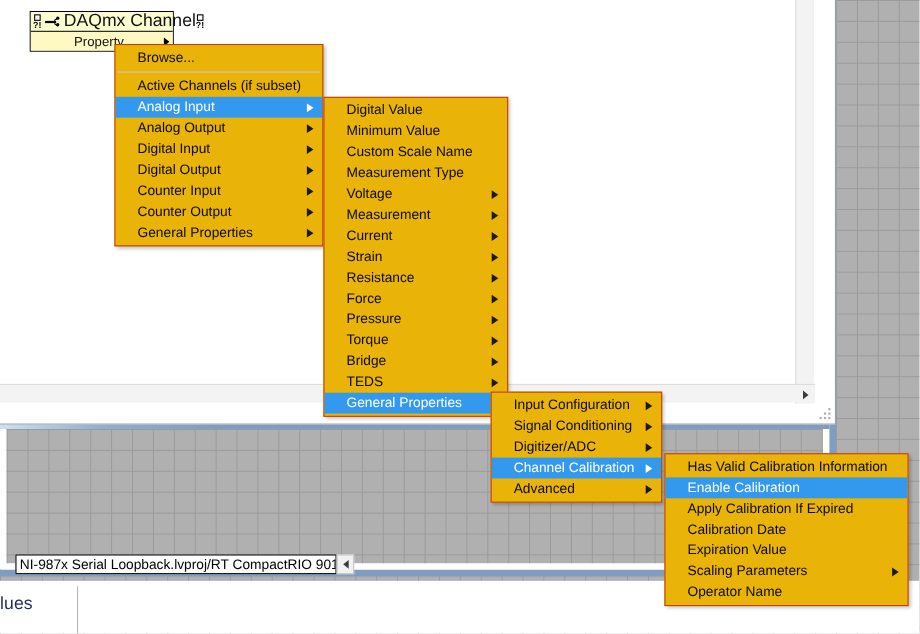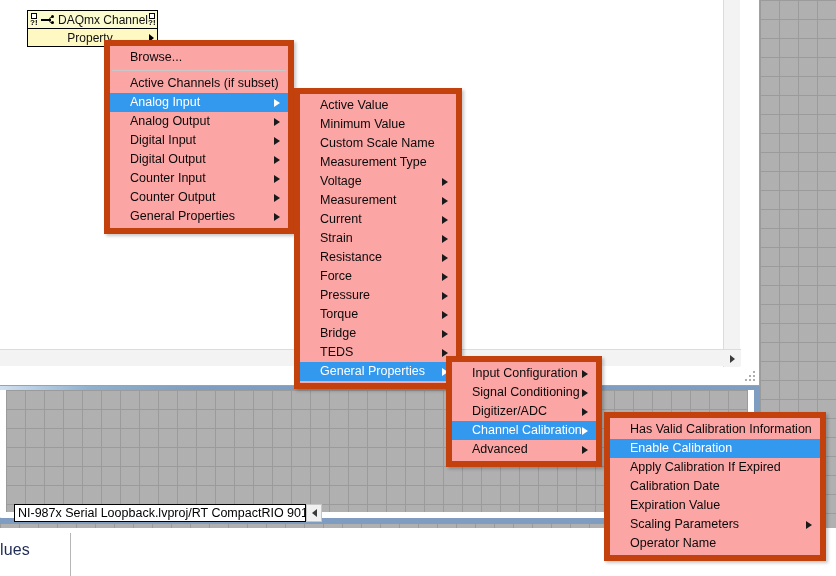--- a/index.html
+++ b/index.html
@@ -201,21 +201,21 @@
     background: #fbfbd0;
     border-bottom: 1px solid #000000;
     display: flex;
     align-items: center;
     box-sizing: border-box;
     padding: 0 2px;
   }
   .prop-node-title .lbl {
     flex: 1;
     text-align: center;
-    font-size: 12px;
+    font-size: 16px;
     color: #111;
     white-space: nowrap;
   }
   .term-glyph {
     width: 9px; height: 15px;
     position: relative;
     flex: 0 0 auto;
   }
   .term-glyph .pg {
     position: absolute;
@@ -280,22 +280,22 @@
   .prop-node-row .caret {
     width: 0; height: 0;
     border-top: 4px solid transparent;
     border-bottom: 4px solid transparent;
     border-left: 5px solid #000;
   }
 
   
   .menu {
     position: absolute;
-    background: #fca5a5;
-    border: 6px solid #c2410c;
+    background: #eab308;
+    border: 1px solid #c2410c;
     box-shadow: 2px 2px 3px rgba(0,0,0,.22);
     padding: 2px 0;
     box-sizing: border-box;
     z-index: 40;
     font-size: 12.5px;
   }
   .menu-item {
     height: 19px;
     line-height: 19px;
     padding-left: 20px;
@@ -406,21 +406,21 @@
       <div class="menu-item"><span>Active Channels (if subset)</span></div>
       <div class="menu-item sel"><span>Analog Input</span><span class="sub"></span></div>
       <div class="menu-item"><span>Analog Output</span><span class="sub"></span></div>
       <div class="menu-item"><span>Digital Input</span><span class="sub"></span></div>
       <div class="menu-item"><span>Digital Output</span><span class="sub"></span></div>
       <div class="menu-item"><span>Counter Input</span><span class="sub"></span></div>
       <div class="menu-item"><span>Counter Output</span><span class="sub"></span></div>
       <div class="menu-item"><span>General Properties</span><span class="sub"></span></div>
     </div>
   <div class="menu" id="menu2">
-      <div class="menu-item"><span>Active Value</span></div>
+      <div class="menu-item"><span>Digital Value</span></div>
       <div class="menu-item"><span>Minimum Value</span></div>
       <div class="menu-item"><span>Custom Scale Name</span></div>
       <div class="menu-item"><span>Measurement Type</span></div>
       <div class="menu-item"><span>Voltage</span><span class="sub"></span></div>
       <div class="menu-item"><span>Measurement</span><span class="sub"></span></div>
       <div class="menu-item"><span>Current</span><span class="sub"></span></div>
       <div class="menu-item"><span>Strain</span><span class="sub"></span></div>
       <div class="menu-item"><span>Resistance</span><span class="sub"></span></div>
       <div class="menu-item"><span>Force</span><span class="sub"></span></div>
       <div class="menu-item"><span>Pressure</span><span class="sub"></span></div>

